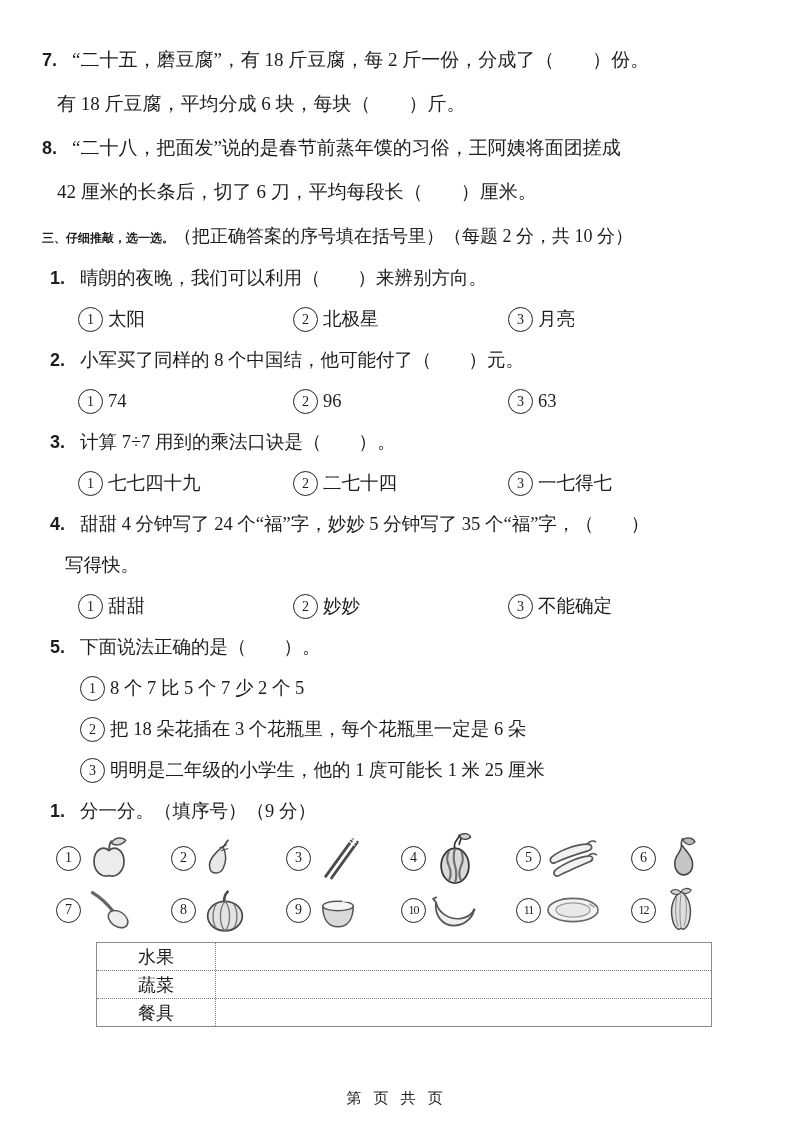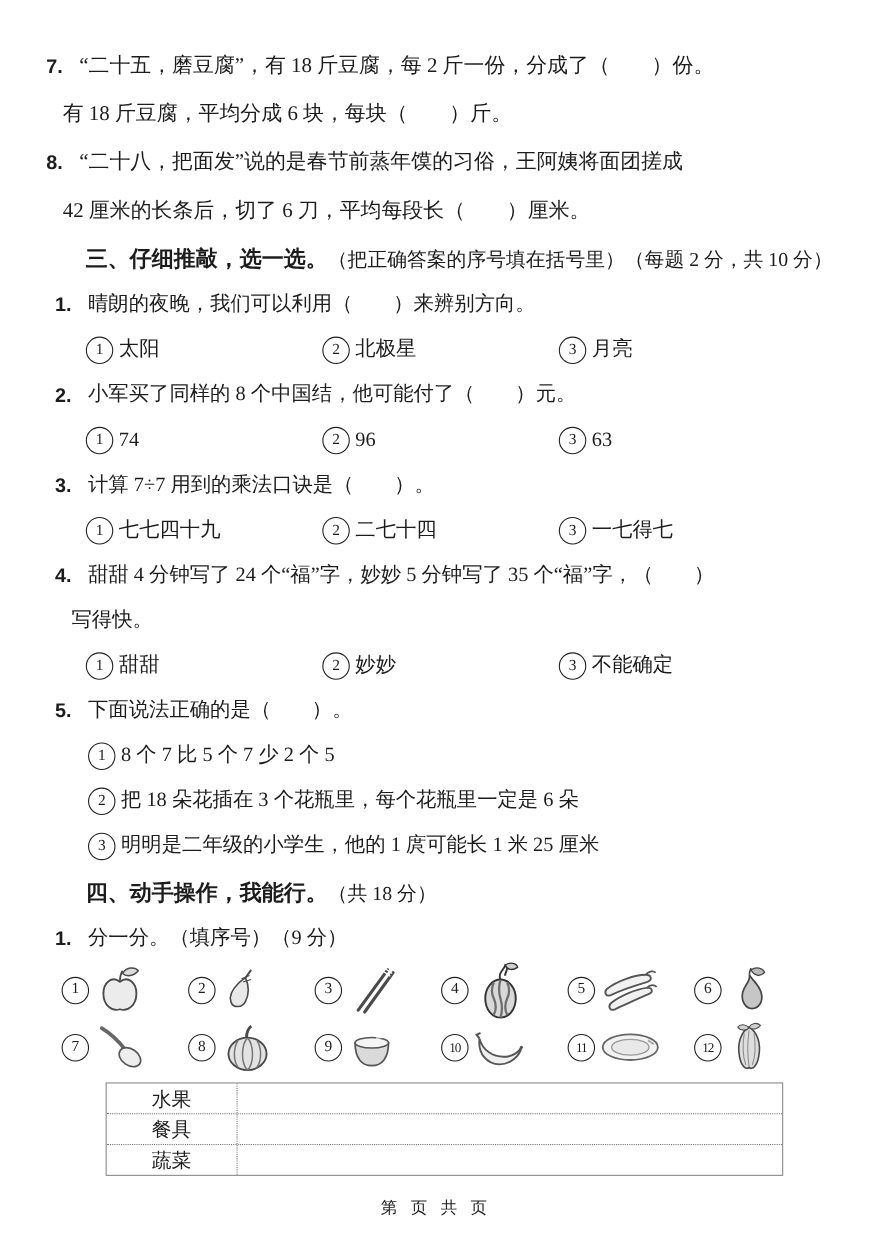--- a/index.html
+++ b/index.html
@@ -5,21 +5,21 @@
   html,body{margin:0;padding:0;background:#e9e9e9;}
   .page{
     width:793px;height:1122px;background:#ffffff;margin:0 auto;position:relative;
     font-family:"Liberation Serif","DejaVu Serif",serif;color:#1c1c1c;
     box-sizing:border-box;padding:38px 36px 0 42px;overflow:hidden;
   }
   .qline{display:flex;line-height:44px;font-size:19px;}
   .qnum{flex:none;width:30px;font-family:"Liberation Sans","DejaVu Sans",sans-serif;font-weight:bold;font-size:18px;}
   .cont{margin-left:15px;line-height:44px;font-size:19px;}
   .sec-head{line-height:40px;margin-top:2px;font-size:19px;}
-  .sec-title{font-family:"Liberation Sans","DejaVu Sans",sans-serif;font-weight:bold;font-size:20px;margin-left:36px;}
+  .sec-title{font-family:"Liberation Sans","DejaVu Sans",sans-serif;font-weight:bold;font-size:12px;}
   .sec-note{font-size:18px;}
   .s3q{margin-left:8px;}
   .s3q .qline,.s3q .cont{line-height:41px;font-size:18.5px;}
   .opts{display:flex;margin-left:28px;line-height:41px;font-size:18.5px;}
   .opt{width:215px;display:flex;align-items:center;}
   .cnum{
     flex:none;display:inline-flex;align-items:center;justify-content:center;
     width:23px;height:23px;border:1.6px solid #222;border-radius:50%;
     font-size:14px;margin-right:5px;font-family:"Liberation Serif",serif;
   }
@@ -169,23 +169,20 @@
     <div class="stmt">
         <span class="cnum">2</span>
         <span>把 18 朵花插在 3 个花瓶里，每个花瓶里一定是 6 朵</span>
       </div>
     <div class="stmt">
         <span class="cnum">3</span>
         <span>明明是二年级的小学生，他的 1 庹可能长 1 米 25 厘米</span>
       </div>
   </div>
 
-  <div class="sec-head">
-    <span class="sec-title">四、动手操作，我能行。</span><span class="sec-note">（共 18 分）</span>
-  </div>
 
   <div class="s3q">
     <div class="qline">
       <span class="qnum">1.</span>
       <span>分一分。（填序号）（9 分）</span>
     </div>
   </div>
 
   <div class="pic-grid">
     <div class="pcell">
@@ -313,24 +310,24 @@
       </span>
     </div>
   </div>
 
   <div class="sort-table">
     <div class="trow">
       <div class="tlabel">水果</div>
       <div class="tblank"></div>
     </div>
     <div class="trow">
+      <div class="tlabel">蔬菜</div>
+      <div class="tblank"></div>
+    </div>
+    <div class="trow">
       <div class="tlabel">餐具</div>
       <div class="tblank"></div>
     </div>
-    <div class="trow">
-      <div class="tlabel">蔬菜</div>
-      <div class="tblank"></div>
-    </div>
   </div>
 
   <div class="footer">第 页 共 页</div>
 
 </div>
 
 </body></html>

